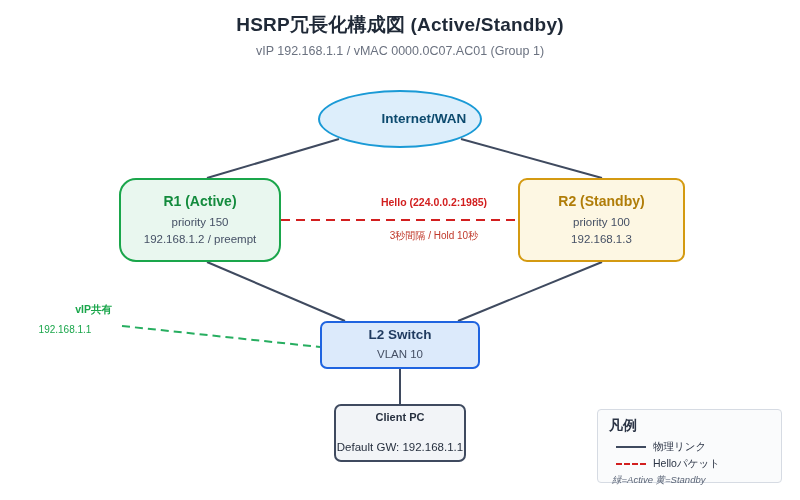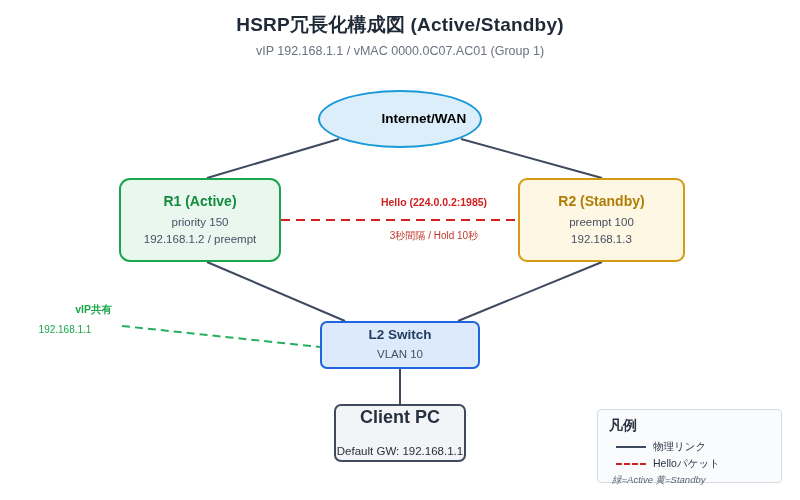--- a/index.html
+++ b/index.html
@@ -71,32 +71,32 @@
     left: 318px;
     top: 90px;
     width: 164px;
     height: 58px;
     border: 2px solid #1a9ad6;
     background: #ddeefb;
     border-radius: 50%;
   }
   .node-wan .n-title {
     font-size: 13.5px;
-    color: #000000;
+    color: #0c4a6e;
     margin-left: 48px;
   }
 
   .node-r1 {
     left: 119px;
     top: 178px;
     width: 162px;
     height: 84px;
     border: 2.5px solid #1aa64b;
     background: #e9f7ef;
-    border-radius: 11px;
+    border-radius: 17px;
   }
   .node-r1 .n-title {
     font-size: 14px;
     color: #138b3d;
     margin-bottom: 4px;
   }
   .node-r1 .n-sub {
     font-size: 11.5px;
     color: #455065;
   }
@@ -142,21 +142,21 @@
   .node-pc {
     left: 334px;
     top: 404px;
     width: 132px;
     height: 58px;
     border: 2.5px solid #3f4a5f;
     background: #f2f4f7;
     border-radius: 7px;
   }
   .node-pc .n-title {
-    font-size: 18px;
+    font-size: 11px;
     color: #27303f;
     margin-bottom: 14px;
   }
   .node-pc .n-sub {
     font-size: 11.5px;
     color: #27303f;
   }
 
   
   .hello-label {
@@ -278,21 +278,21 @@
   </div>
 
   <div class="node node-r1">
     <div class="n-title">R1 (Active)</div>
     <div class="n-sub">priority 150</div>
     <div class="n-sub">192.168.1.2 / preempt</div>
   </div>
 
   <div class="node node-r2">
     <div class="n-title">R2 (Standby)</div>
-    <div class="n-sub">preempt 100</div>
+    <div class="n-sub">priority 100</div>
     <div class="n-sub">192.168.1.3</div>
   </div>
 
   <div class="node node-sw">
     <div class="n-title">L2 Switch</div>
     <div class="n-sub">VLAN 10</div>
   </div>
 
   <div class="node node-pc">
     <div class="n-title">Client PC</div>

